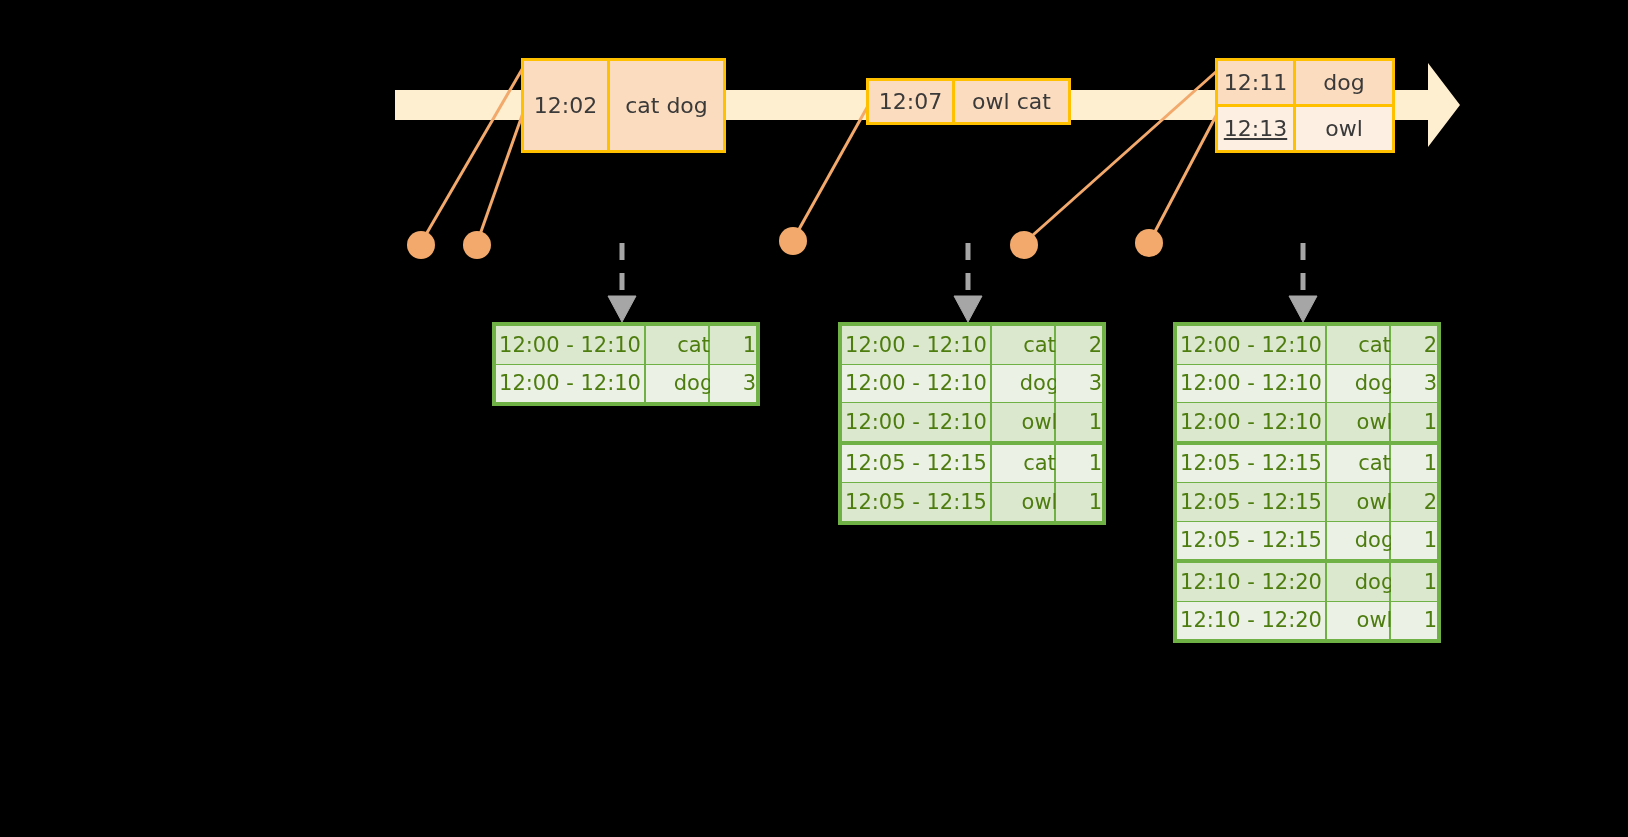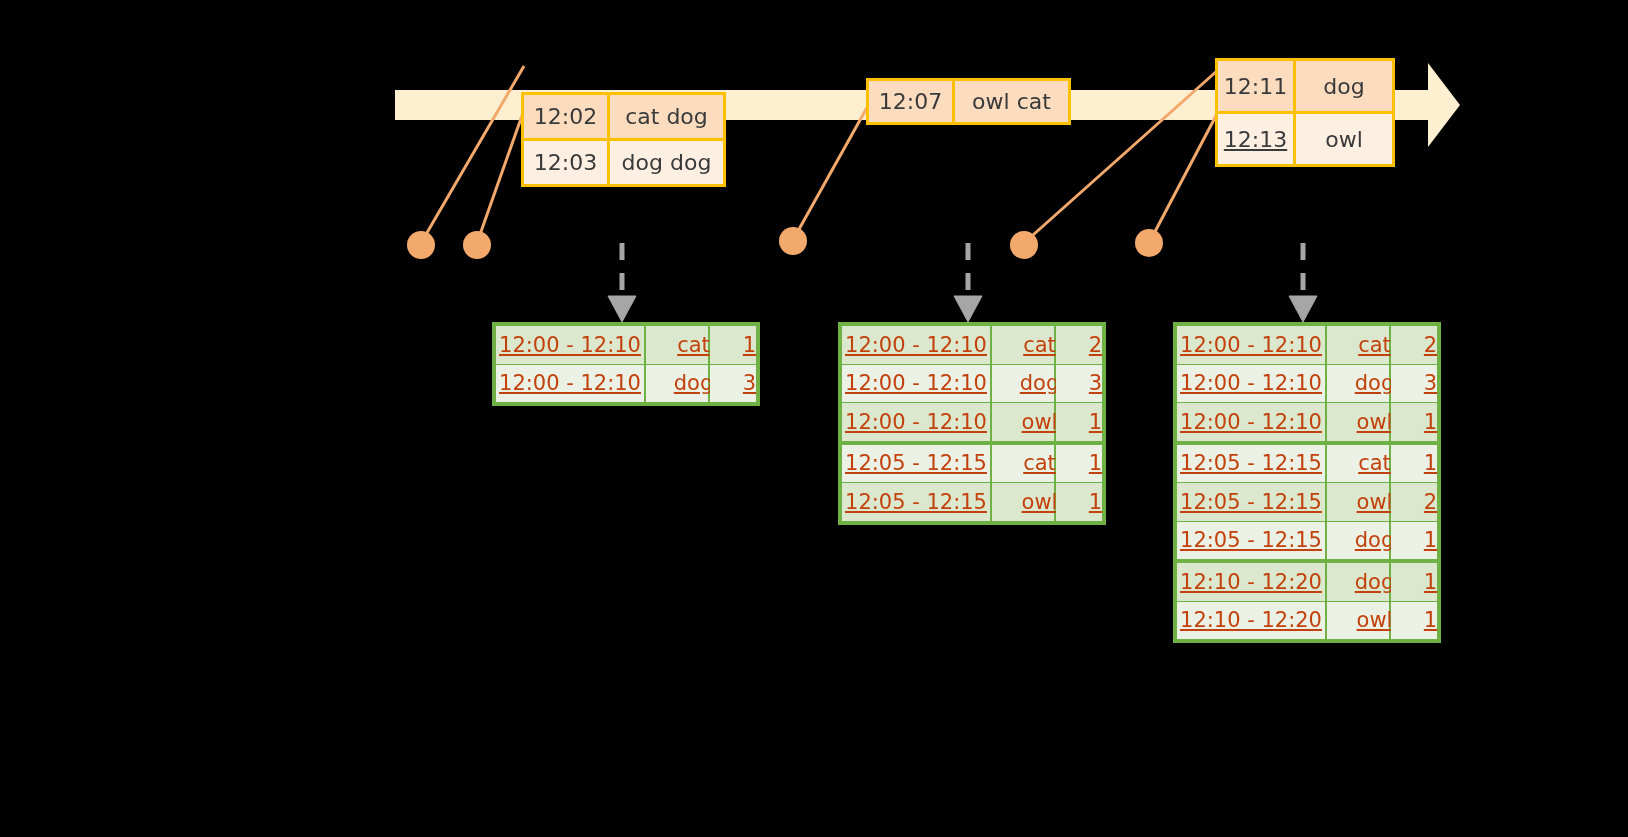--- a/index.html
+++ b/index.html
@@ -84,25 +84,24 @@
     display: flex;
     height: 37.5px;
   }
   .res-row + .res-row { margin-top: 1px; }
   .res-row.group-end { margin-bottom: 3px; }
   .res-cell {
     box-sizing: border-box;
     display: flex;
     align-items: center;
     justify-content: center;
-    color: #c2410c;
+    color: #4d7c0f;
     font-size: 21px;
     font-family: "DejaVu Sans", sans-serif;
     white-space: nowrap;
-    text-decoration: underline;
   }
   .res-cell + .res-cell { margin-left: 2px; padding-left: 33px; }
   .res-row.shade-a .res-cell { background: #DCE8CD; }
   .res-row.shade-b .res-cell { background: #EBF1E4; }
   .c-window { width: 148px; }
   .c-word   { width: 62px; }
   .c-count  { width: 46px; }
 </style>
 </head>
 <body>
@@ -140,39 +139,35 @@
         <line x1="968" y1="243" x2="968" y2="300" stroke-width="5" stroke-dasharray="17 13"></line>
         <path d="M 954 296 L 982 296 L 968 322 Z"></path>
       </g>
       <g>
         <line x1="1303" y1="243" x2="1303" y2="300" stroke-width="5" stroke-dasharray="17 13"></line>
         <path d="M 1289 296 L 1317 296 L 1303 322 Z"></path>
       </g>
     </g>
   </svg>
 
-  <div class="event-box" style="left:521px; top:58px; width:205px; height:95px;margin-top:34px;">
+  <div class="event-box" style="left:521px; top:58px; width:205px; height:95px;">
     <div class="event-row shade-a">
       <span class="ev-time" style="width:86px;">12:02</span>
       <span class="ev-words">cat dog</span>
-    </div>
-    <div class="event-row shade-b">
-      <span class="ev-time" style="width:86px;">12:03</span>
-      <span class="ev-words">dog dog</span>
     </div>
   </div>
 
   <div class="event-box" style="left:866px; top:78px; width:205px; height:47px;">
     <div class="event-row shade-a">
       <span class="ev-time" style="width:86px;">12:07</span>
       <span class="ev-words">owl cat</span>
     </div>
   </div>
 
-  <div class="event-box" style="left:1215px; top:58px; width:180px; height:109px;text-align:right;">
+  <div class="event-box" style="left:1215px; top:58px; width:180px; height:95px;text-align:right;">
     <div class="event-row shade-a">
       <span class="ev-time" style="width:78px;">12:11</span>
       <span class="ev-words">dog</span>
     </div>
     <div class="event-row shade-b">
       <span class="ev-time" style="width:78px;text-decoration:underline;">12:13</span>
       <span class="ev-words">owl</span>
     </div>
   </div>
 

